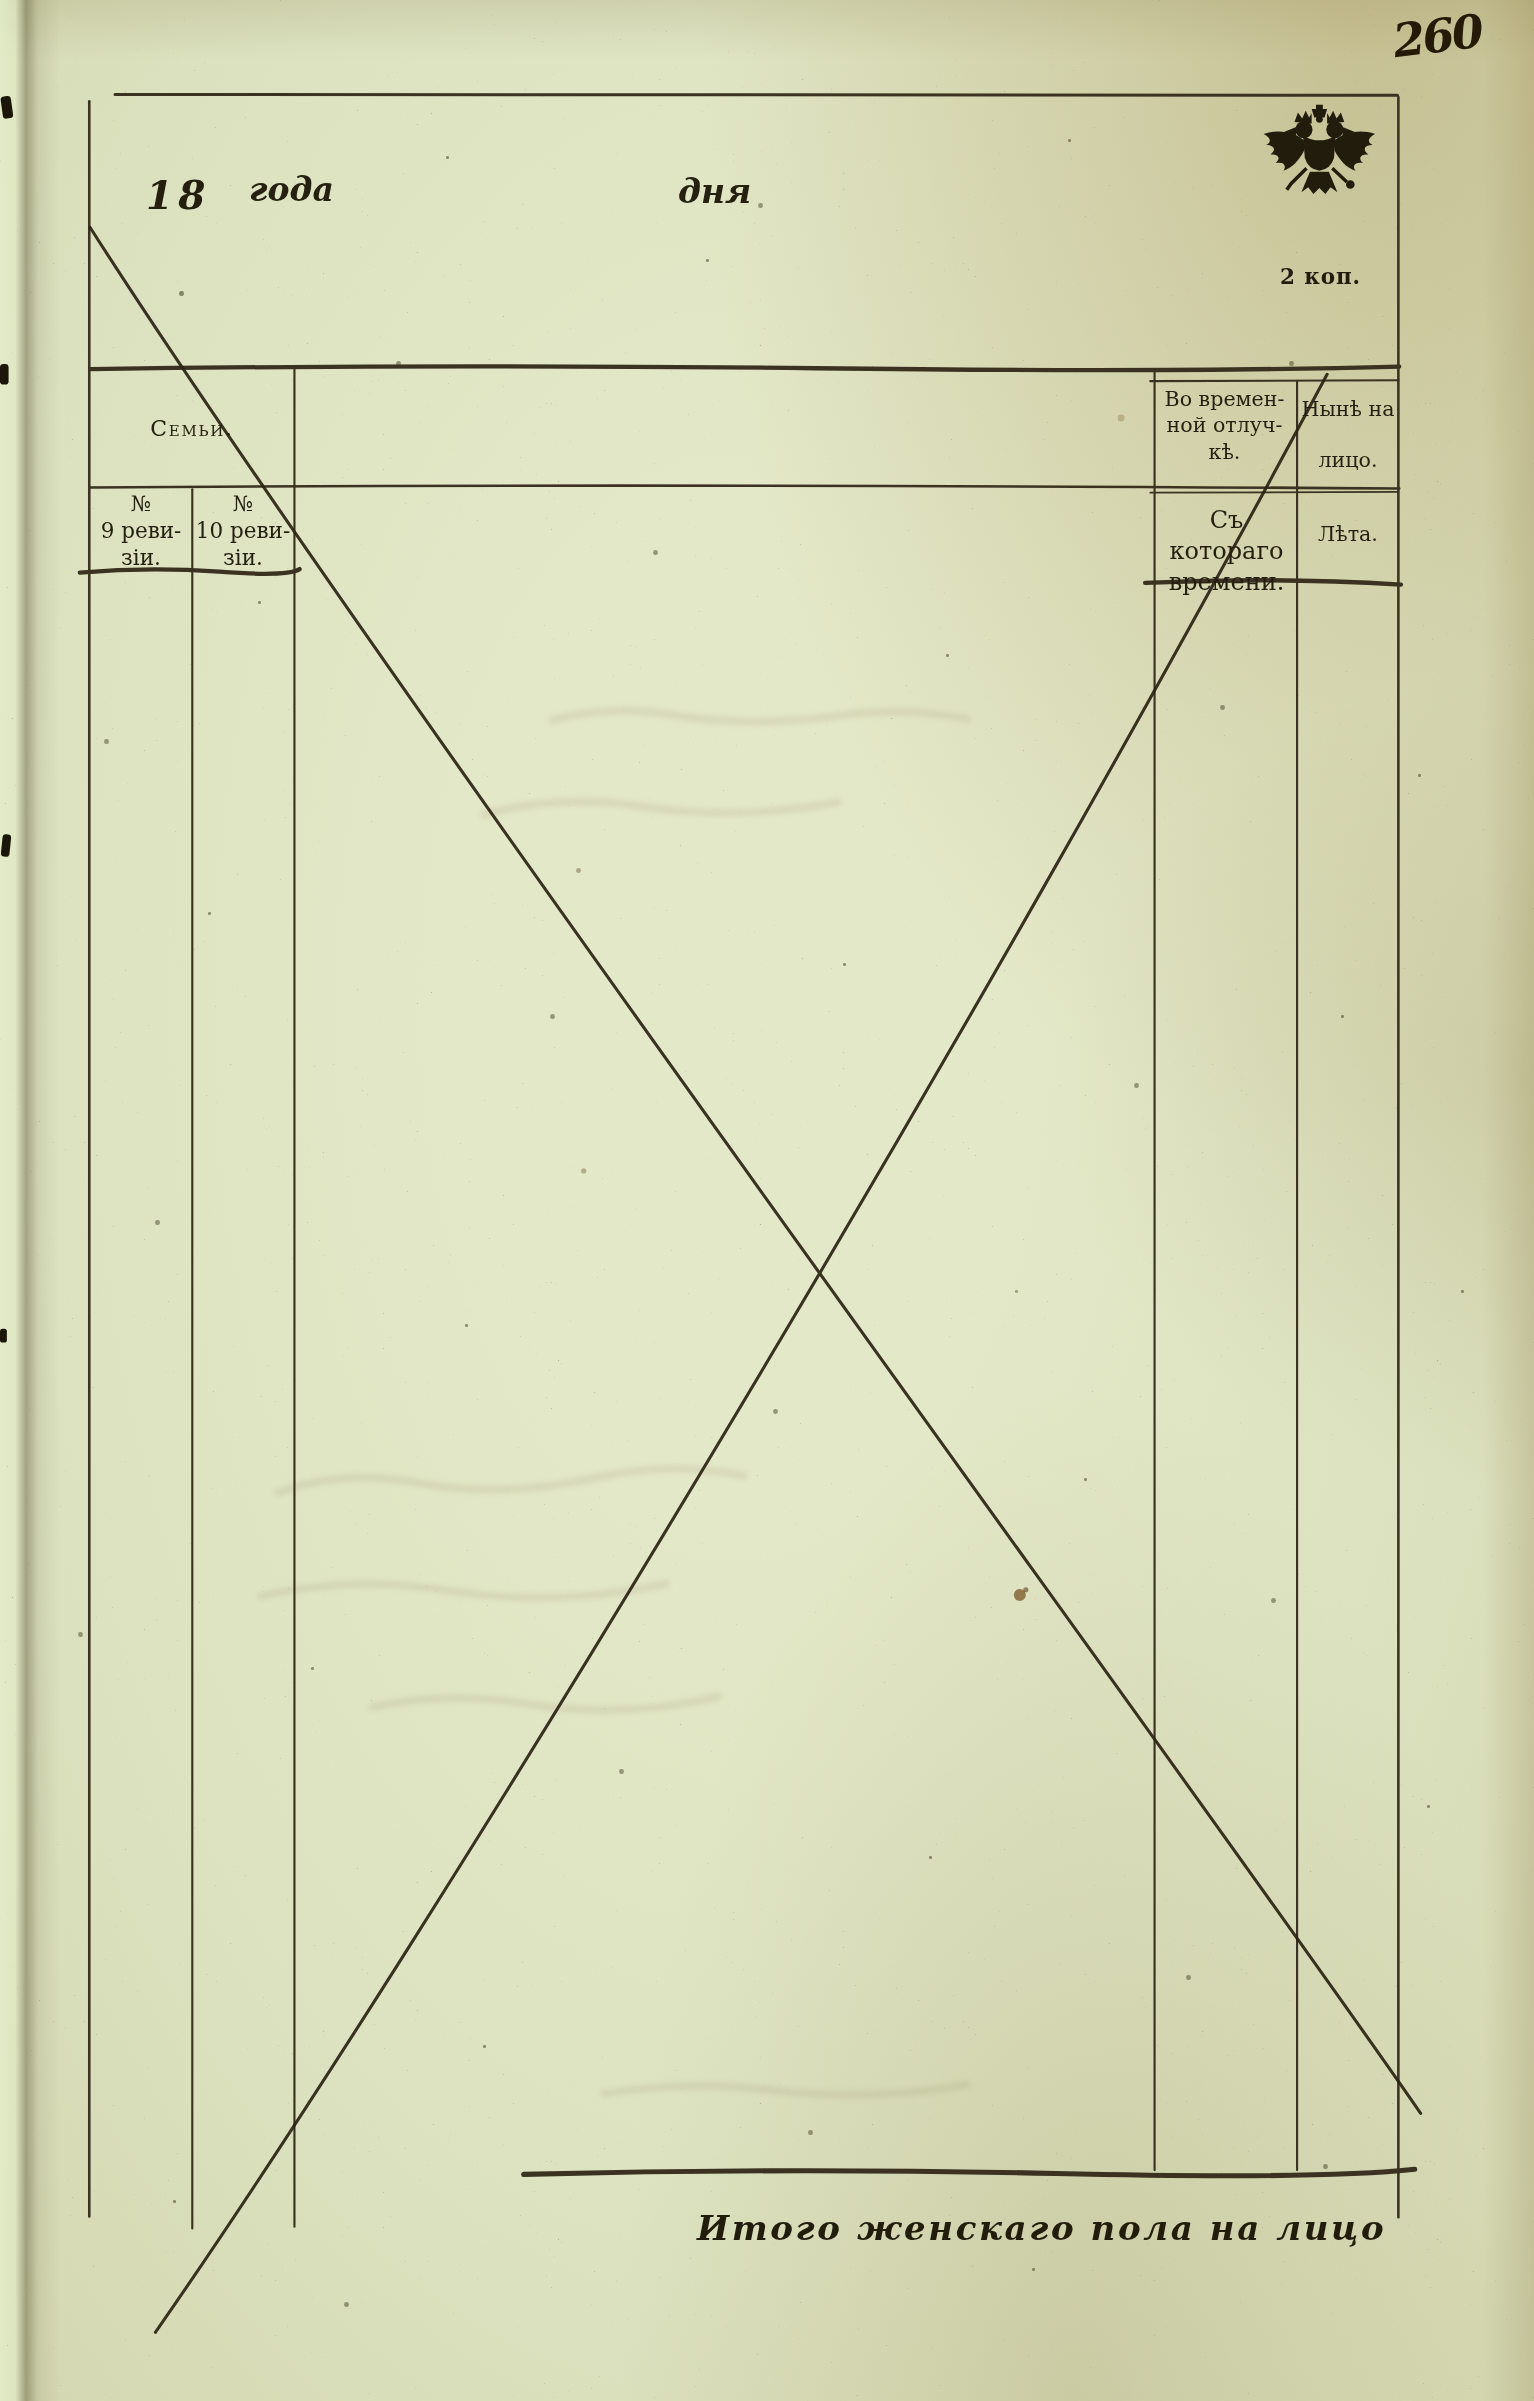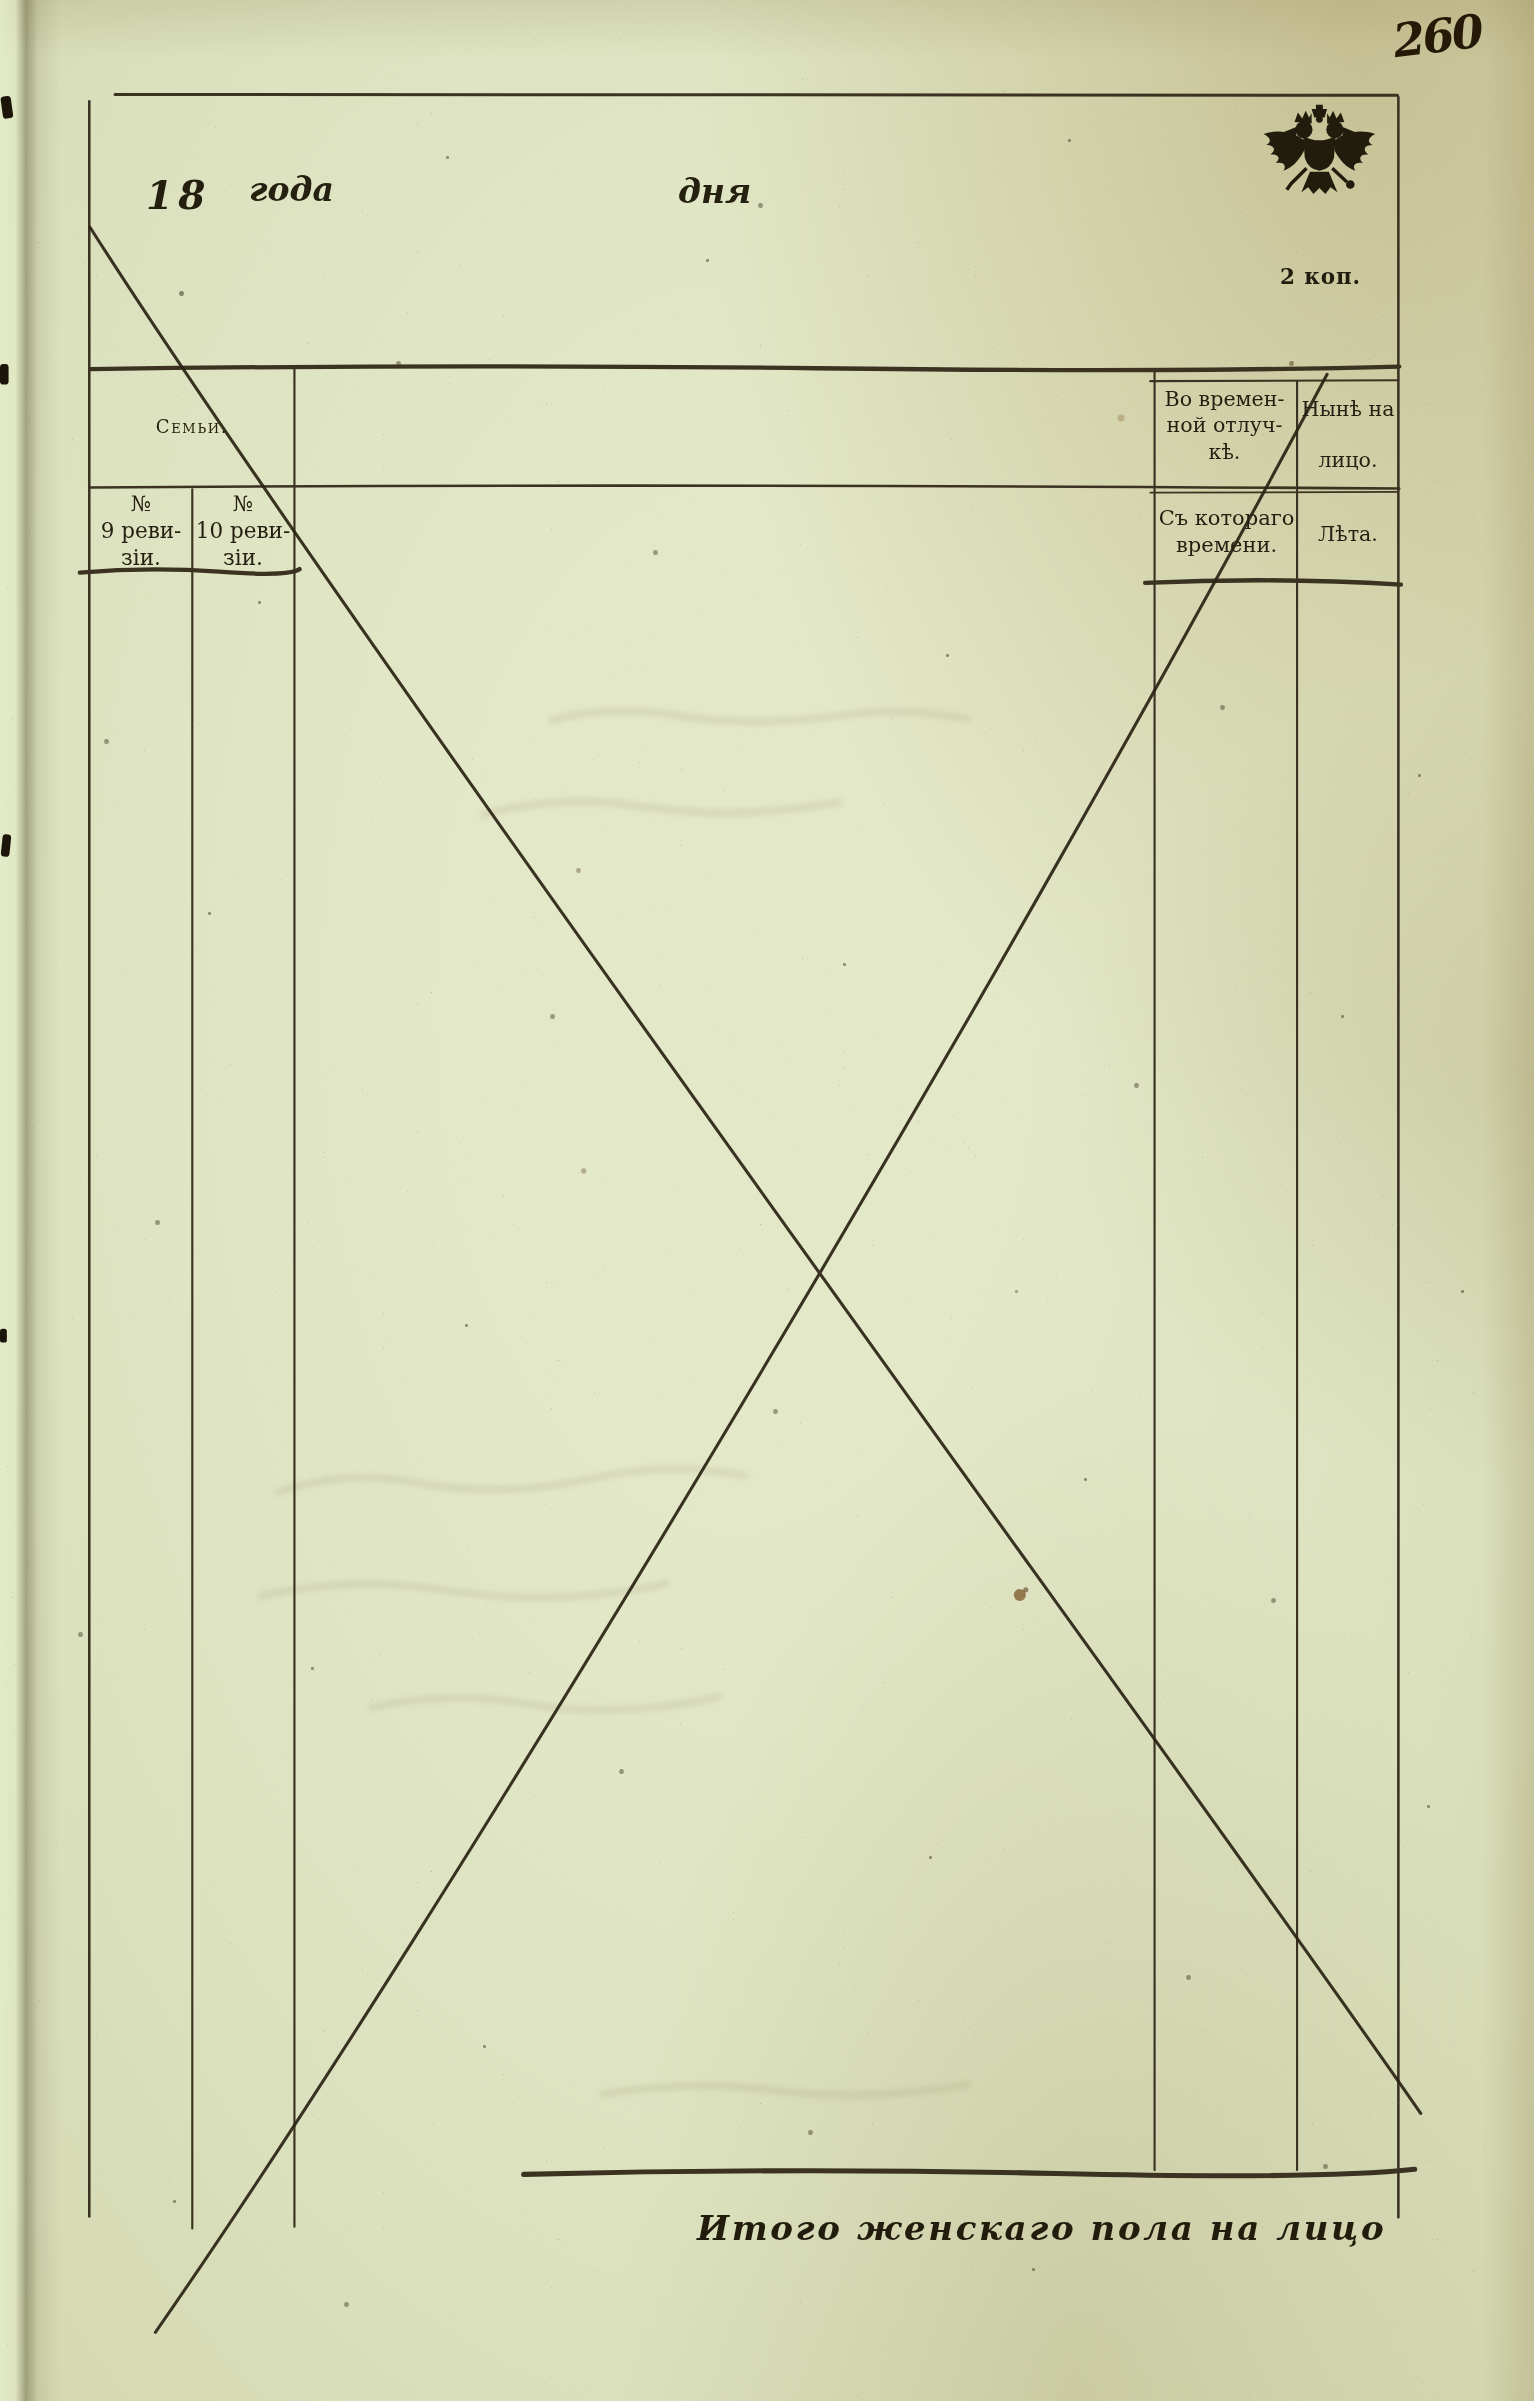--- a/index.html
+++ b/index.html
@@ -19,32 +19,32 @@
   
   .pagenum{left:1393px;top:8.6px;font-size:46px;font-style:italic;font-weight:bold;
     color:#241a07;transform:rotate(-7deg);letter-spacing:-2.6px;}
   .title{left:326px;top:101px;width:567px;text-align:center;font-size:34px;font-weight:bold;
     letter-spacing:4.3px;color:#1f1a0d;}
   .year18{left:146px;top:172px;font-size:39px;font-weight:bold;font-style:italic;color:#241e0e;letter-spacing:5.2px;}
   .goda{left:249px;top:170px;font-size:33px;font-weight:bold;font-style:italic;color:#262011;}
   .dnya{left:678px;top:172px;font-size:33px;font-weight:bold;font-style:italic;color:#262011;}
   .kop{left:1255px;top:248px;width:131px;text-align:center;font-size:21.5px;font-weight:bold;color:#221c0e;letter-spacing:0.9px;margin-top:16px;}
   
-  .c-fam{left:90px;top:416px;width:204px;text-align:center;font-size:18px;
+  .c-fam{left:90px;top:416px;width:204px;text-align:center;font-size:22px;
     font-variant:small-caps;letter-spacing:1.7px;color:#27220f;}
   .c-fem{left:294px;top:405px;width:859px;text-align:center;font-size:35px;font-weight:bold;
     letter-spacing:11px;color:#1f1a0c;}
   .c-abs{left:1156px;top:386px;width:137px;text-align:center;font-size:20.6px;line-height:1.28;color:#241f10;}
   .c-now1{left:1299px;top:397px;width:98px;text-align:center;font-size:20.6px;color:#241f10;}
   .c-now2{left:1299px;top:448px;width:98px;text-align:center;font-size:20.6px;color:#241f10;}
   
   .sub{text-align:center;font-size:21.5px;line-height:1.25;color:#241f10;}
   .s9{left:90px;top:491px;width:102px;}
   .s10{left:192px;top:491px;width:102px;}
-  .ssince{left:1155px;top:505px;width:143px;text-align:center;font-size:21px;line-height:1.3;color:#241f10;}
+  .ssince{left:1155px;top:505px;width:143px;text-align:center;font-size:24px;line-height:1.3;color:#241f10;}
   .syears{left:1297px;top:522px;width:102px;text-align:center;font-size:20.6px;color:#241f10;}
   
   .total{left:697px;top:2208px;font-size:34px;font-weight:bold;font-style:italic;
     letter-spacing:2.6px;color:#221c0d;white-space:nowrap;}
   
   .speck{left:0;top:0;width:2.6px;height:2.6px;border-radius:50%;background:transparent;
     box-shadow:
       180px 292px 0 0.9px rgba(55,50,28,.55), 446px 156px 0 0 rgba(55,50,28,.5),
       759px 204px 0 0.9px rgba(55,50,28,.45), 1068px 139px 0 0 rgba(55,50,28,.5),
       1290px 362px 0 0.9px rgba(70,60,30,.5), 258px 601px 0 0 rgba(55,50,28,.5),

